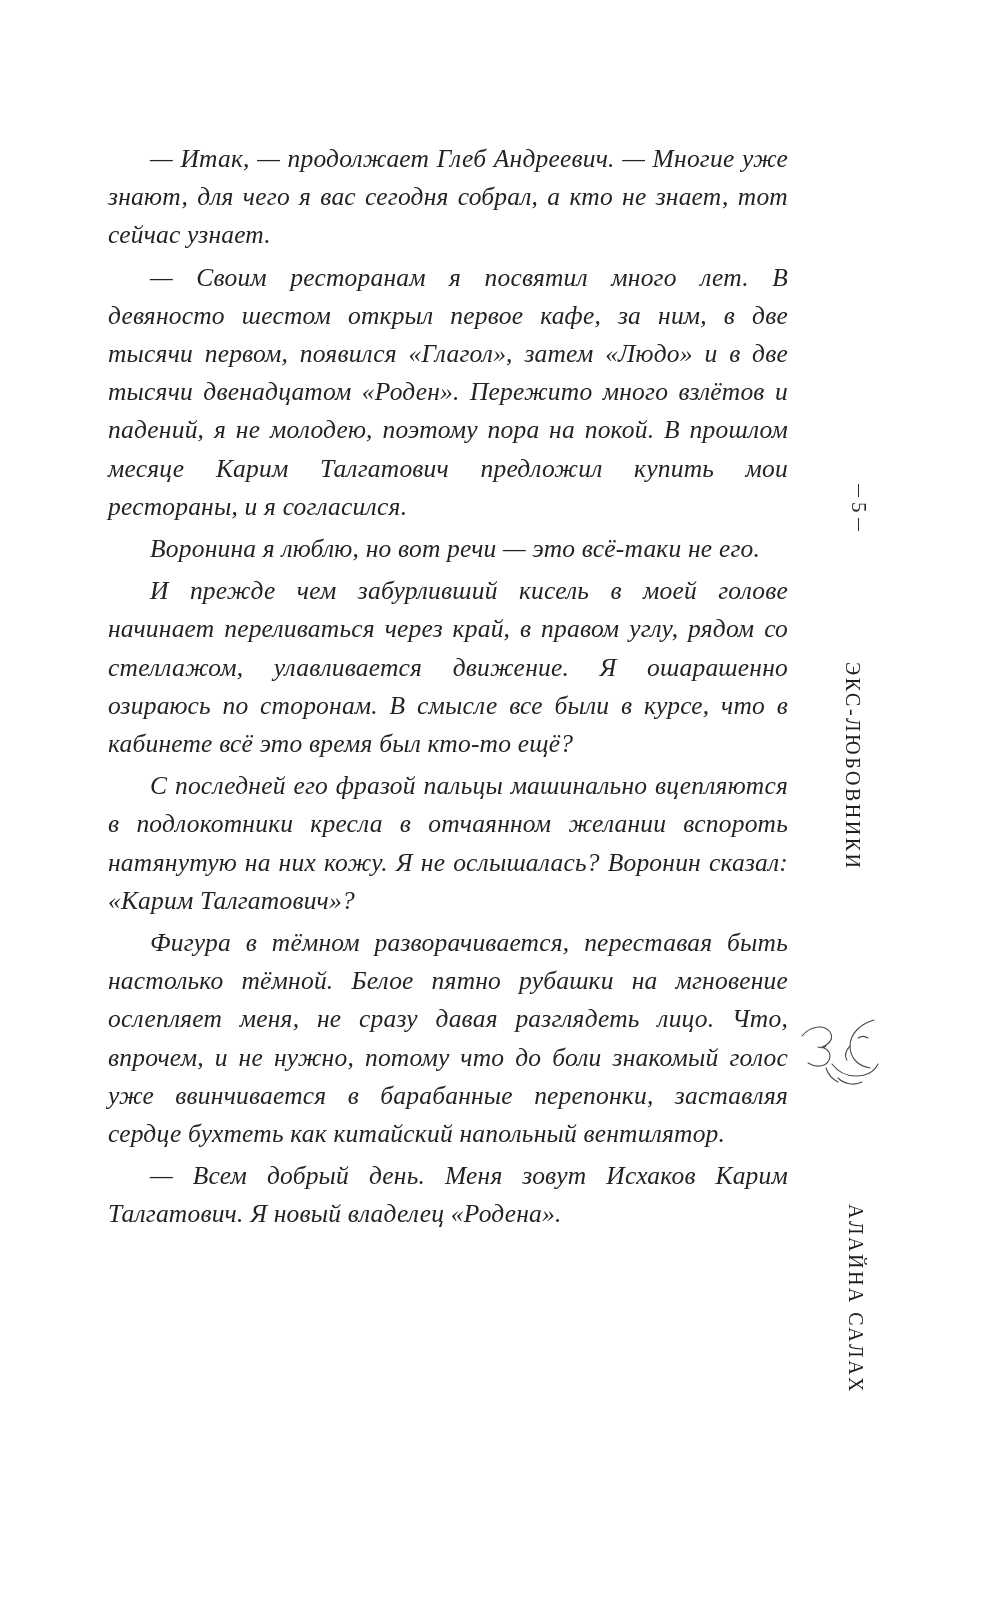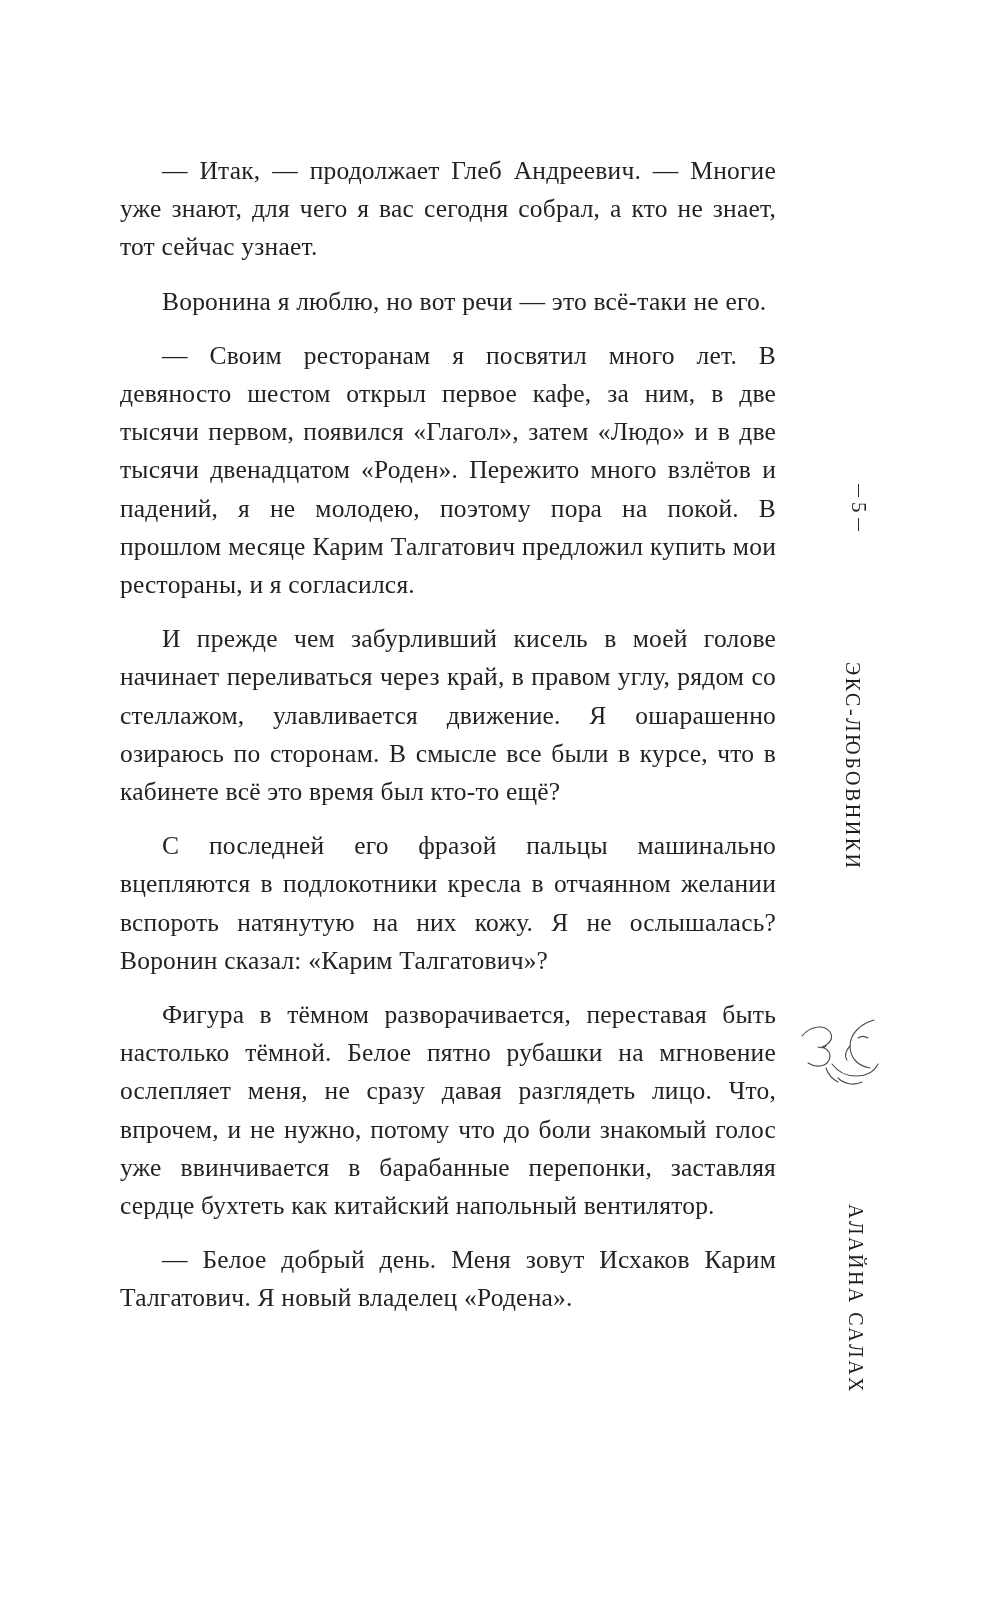--- a/index.html
+++ b/index.html
@@ -20,23 +20,24 @@
     position: absolute;
     left: 104px;
     top: 136px;
     width: 688px;
     font-size: 25.5px;
     line-height: 38.2px;
     text-align: justify;
     letter-spacing: 0.2px;
   }
   .para {
-    margin: 16px;
+    margin: 4px;
     text-indent: 42px;
     hyphens: auto;
+    font-style: italic;
   }
   
   .side-pagenum {
     position: absolute;
     left: 848px;
     top: 484px;
     display: flex;
     flex-direction: column;
     align-items: center;
     gap: 5px;
@@ -87,26 +88,26 @@
     height: 100%;
   }
 </style>
 </head>
 <body>
 
 <div class="page">
 
   <div class="text-block">
     <p class="para">— Итак, — продолжает Глеб Андреевич. — Многие уже знают, для чего я вас сегодня собрал, а кто не знает, тот сейчас узнает.</p>
+    <p class="para">— Своим ресторанам я посвятил много лет. В девяносто шестом открыл первое кафе, за ним, в две тысячи первом, появился «Глагол», затем «Людо» и в две тысячи двенадцатом «Роден». Пережито много взлётов и падений, я не молодею, поэтому пора на покой. В прошлом месяце Карим Талгатович предложил купить мои рестораны, и я согласился.</p>
     <p class="para">Воронина я люблю, но вот речи — это всё-таки не его.</p>
-    <p class="para">— Своим ресторанам я посвятил много лет. В девяносто шестом открыл первое кафе, за ним, в две тысячи первом, появился «Глагол», затем «Людо» и в две тысячи двенадцатом «Роден». Пережито много взлётов и падений, я не молодею, поэтому пора на покой. В прошлом месяце Карим Талгатович предложил купить мои рестораны, и я согласился.</p>
     <p class="para">И прежде чем забурливший кисель в моей голове начинает переливаться через край, в правом углу, рядом со стеллажом, улавливается движение. Я ошарашенно озираюсь по сторонам. В смысле все были в курсе, что в кабинете всё это время был кто-то ещё?</p>
     <p class="para">С последней его фразой пальцы машинально вцепляются в подлокотники кресла в отчаянном желании вспороть натянутую на них кожу. Я не ослышалась? Воронин сказал: «Карим Талгатович»?</p>
     <p class="para">Фигура в тёмном разворачивается, переставая быть настолько тёмной. Белое пятно рубашки на мгновение ослепляет меня, не сразу давая разглядеть лицо. Что, впрочем, и не нужно, потому что до боли знакомый голос уже ввинчивается в барабанные перепонки, заставляя сердце бухтеть как китайский напольный вентилятор.</p>
-    <p class="para">— Белое добрый день. Меня зовут Исхаков Карим Талгатович. Я новый владелец «Родена».</p>
+    <p class="para">— Всем добрый день. Меня зовут Исхаков Карим Талгатович. Я новый владелец «Родена».</p>
   </div>
 
   <div class="side-pagenum">
     <span class="folio-rule"></span>
     <span class="folio-digit">5</span>
     <span class="folio-rule"></span>
   </div>
 
   <div class="side-title">ЭКС-ЛЮБОВНИКИ</div>
 

